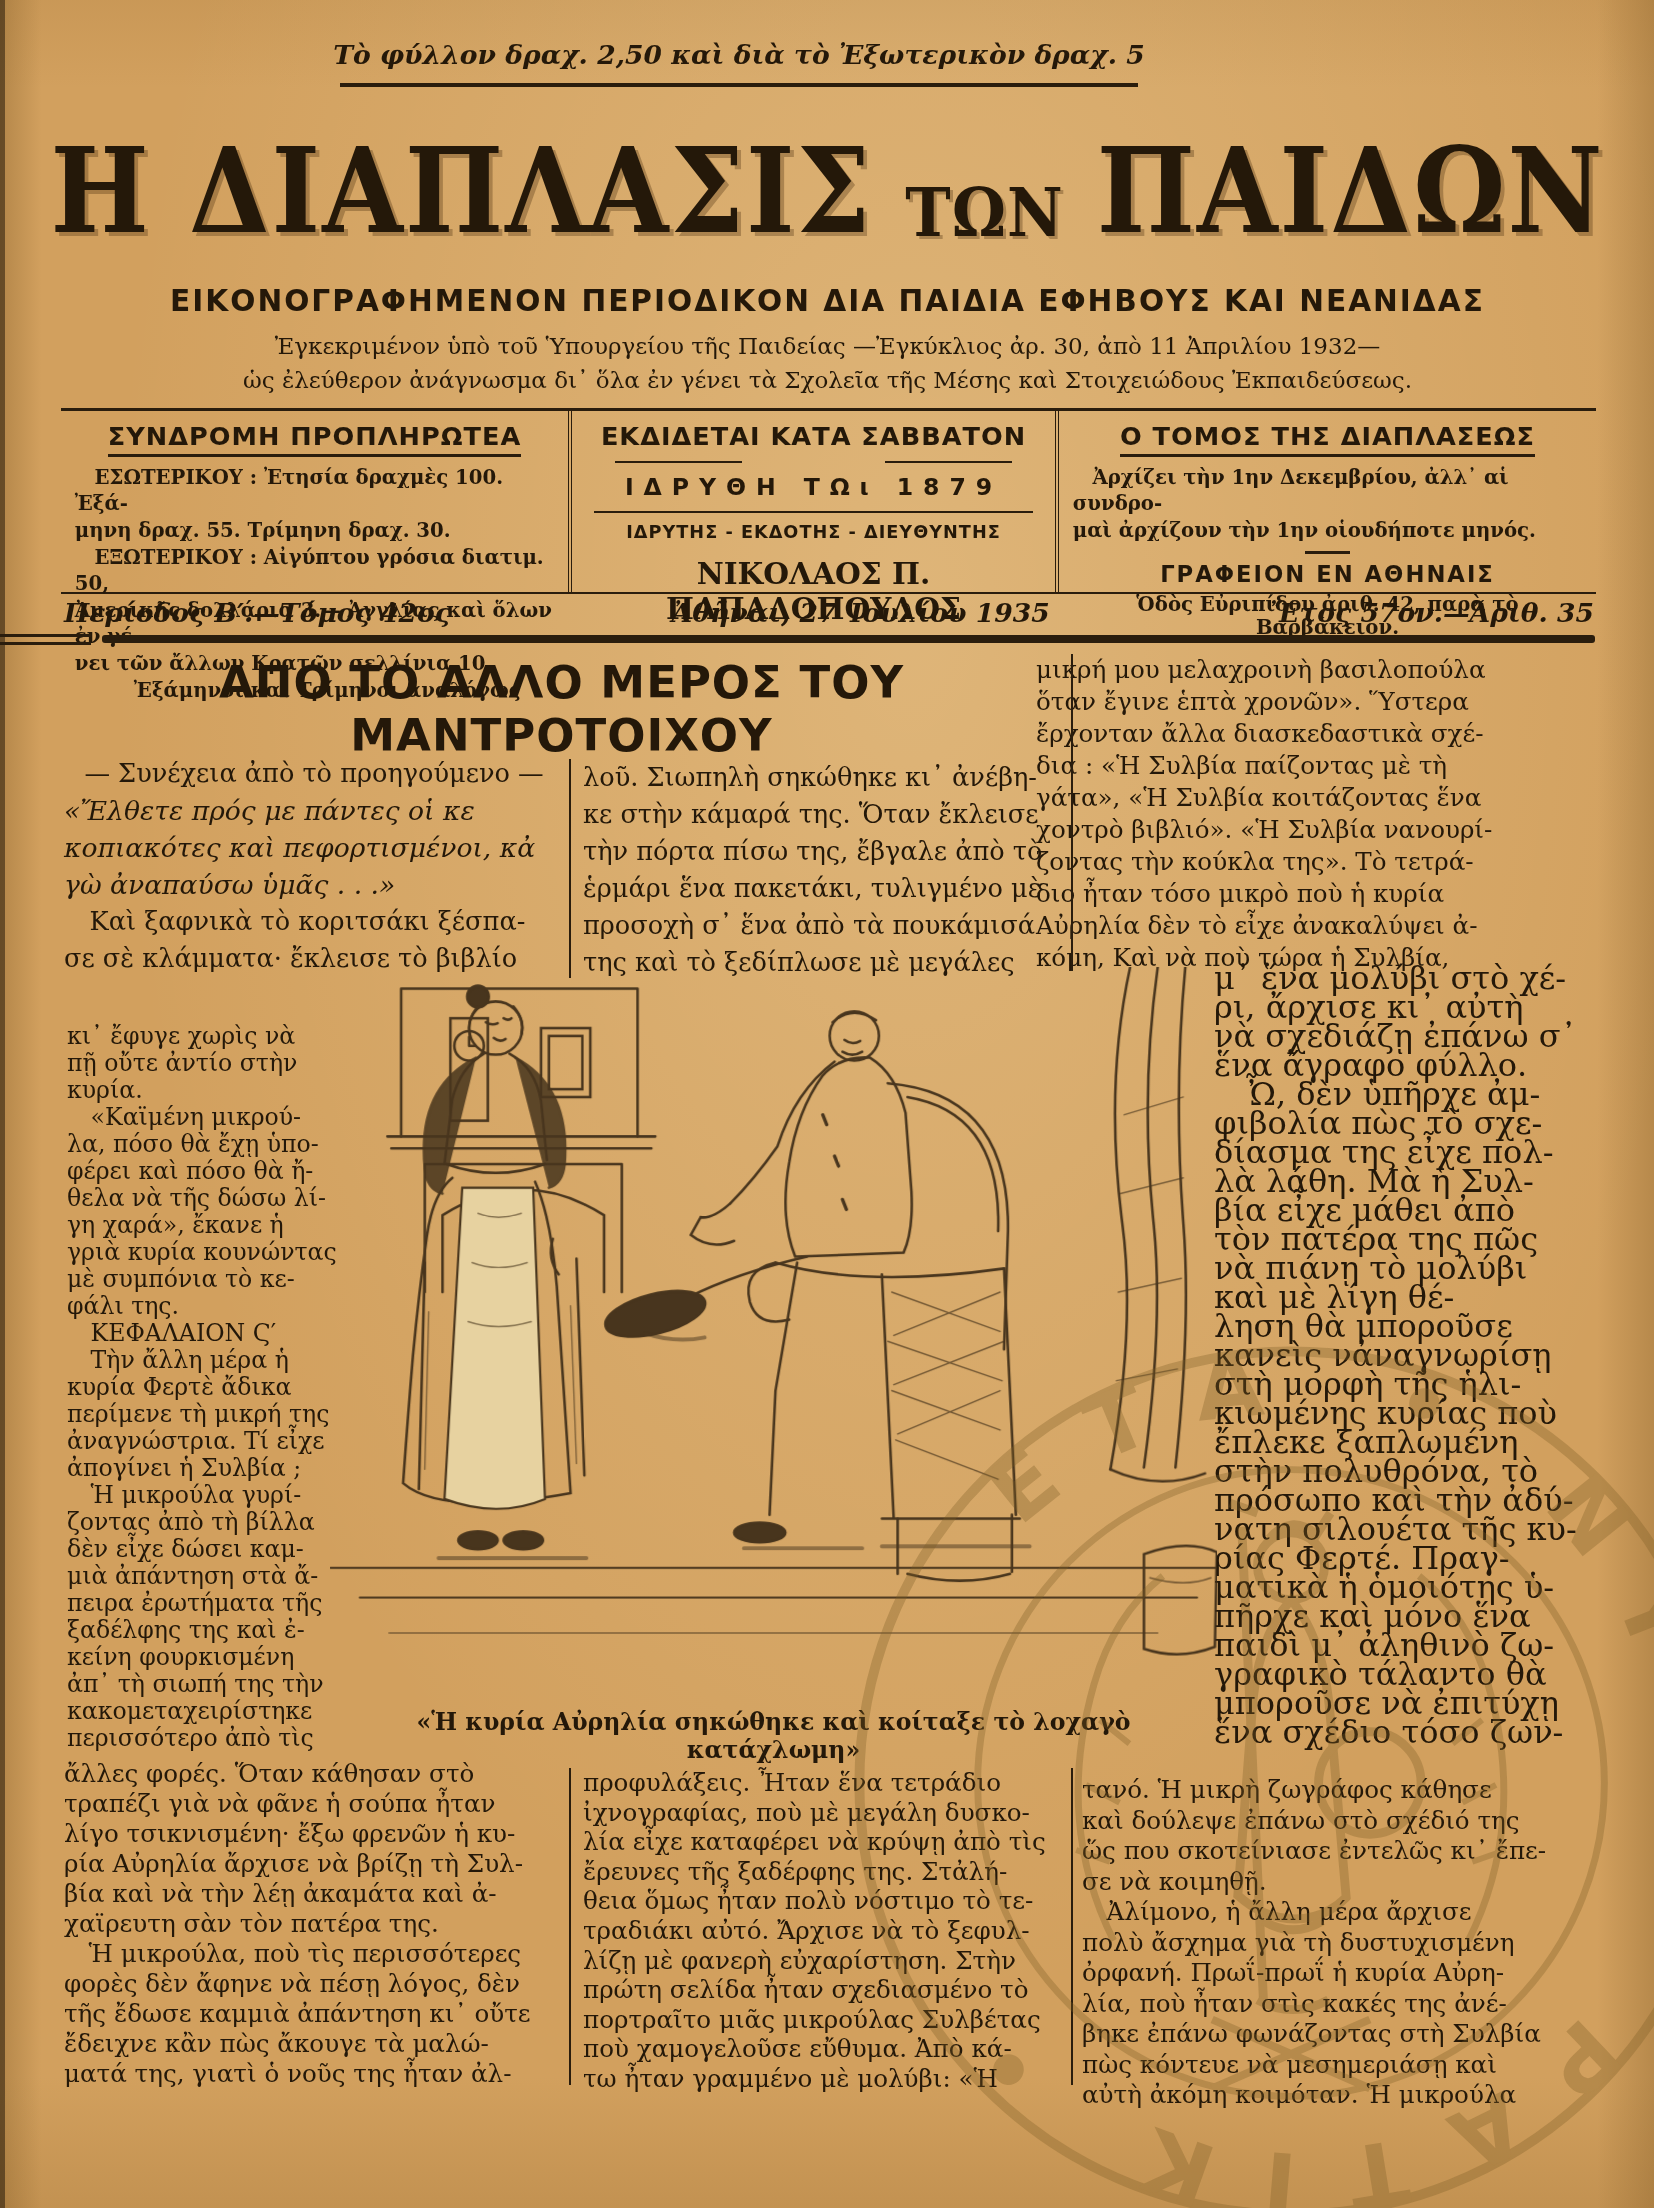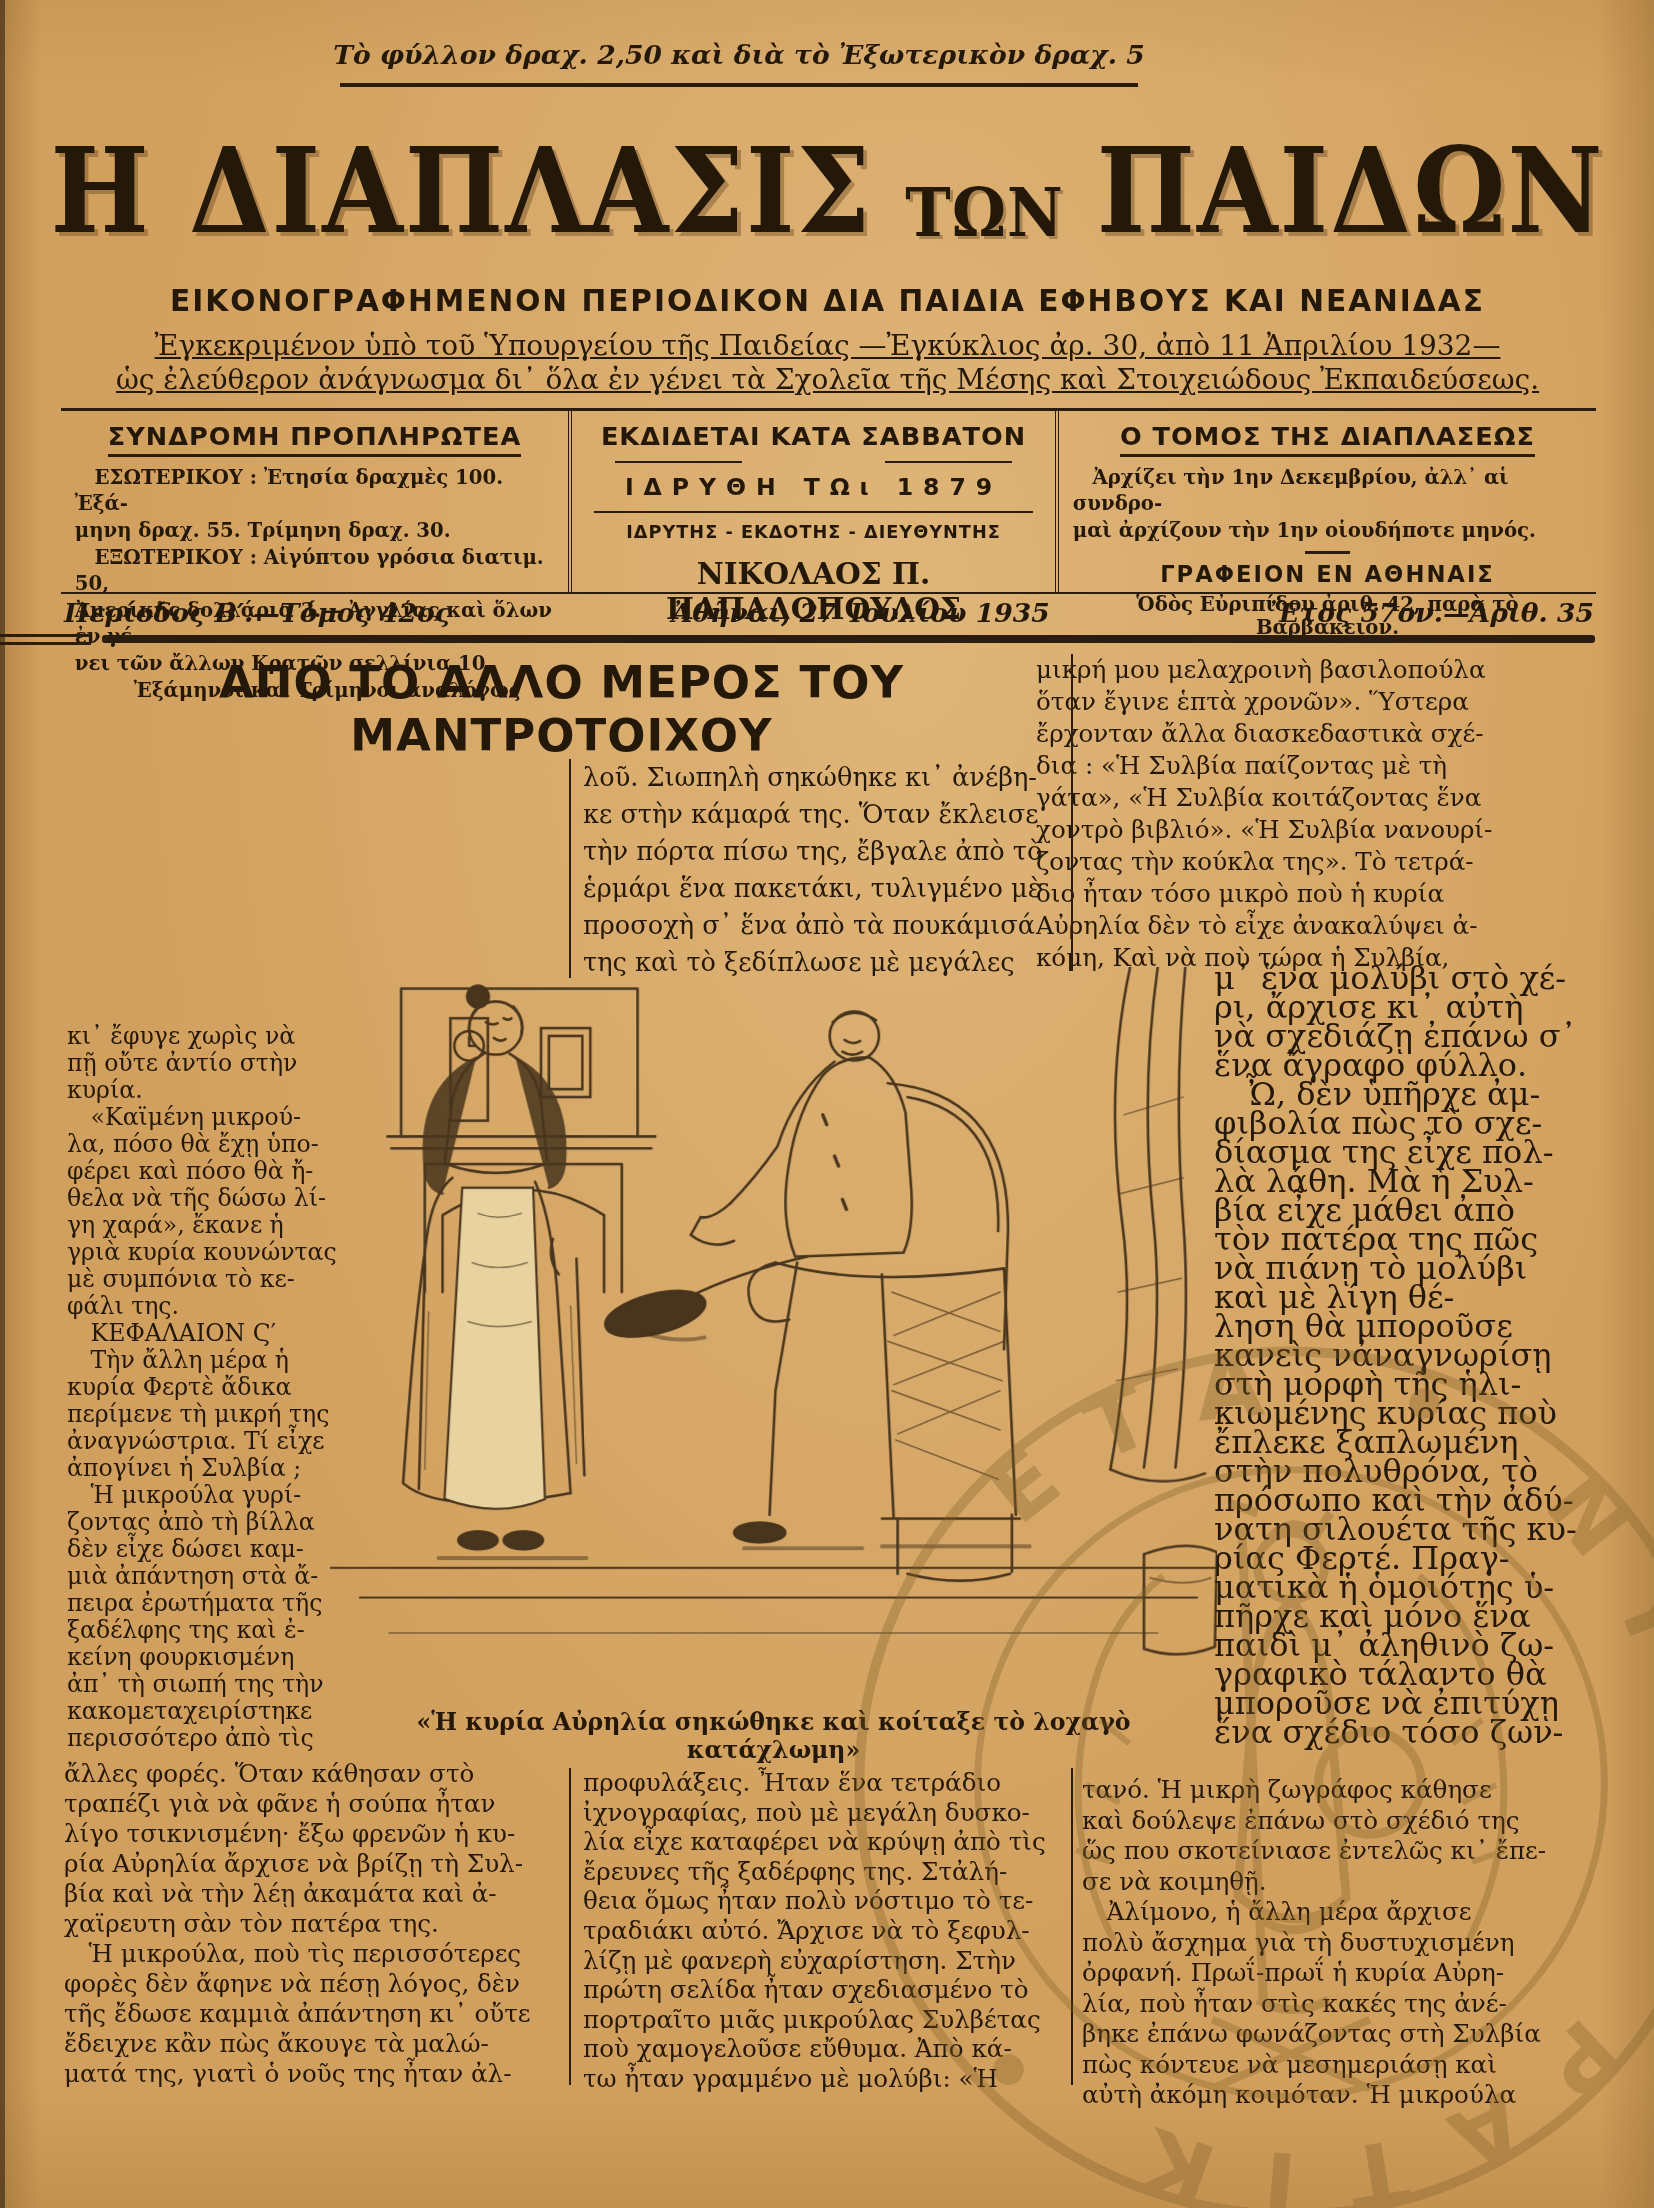--- a/index.html
+++ b/index.html
@@ -41,21 +41,21 @@
   <div class="abs center italic" style="left:0;top:39px;width:1478px;font-weight:bold;font-size:26.6px;">Τὸ φύλλον δραχ. 2,50 καὶ διὰ τὸ Ἐξωτερικὸν δραχ. 5</div>
   <div class="abs" style="left:340px;top:83px;width:798px;height:3.9px;background:#2a1d0d;"></div>
 
   <div class="abs" style="left:0;top:91px;width:1655px;height:169px;display:flex;align-items:flex-end;justify-content:center;gap:33px;">
     <span class="mh-big">Η ΔΙΑΠΛΑΣΙΣ</span>
     <span class="mh-small" style="padding-bottom:7.9px;">ΤΩΝ</span>
     <span class="mh-big">ΠΑΙΔΩΝ</span>
   </div>
 
   <div class="abs center sans" style="left:0;top:284px;width:1655px;font-weight:bold;font-size:29.6px;letter-spacing:2px;">ΕΙΚΟΝΟΓΡΑΦΗΜΕΝΟΝ ΠΕΡΙΟΔΙΚΟΝ ΔΙΑ ΠΑΙΔΙΑ ΕΦΗΒΟΥΣ ΚΑΙ ΝΕΑΝΙΔΑΣ</div>
-  <div class="abs center lines" style="left:0;top:329px;width:1655px;font-size:28px;line-height:34px;text-decoration:underline;">Ἐγκεκριμένον ὑπὸ τοῦ Ὑπουργείου τῆς Παιδείας —Ἐγκύκλιος ἀρ. 30, ἀπὸ 11 Ἀπριλίου 1932—
+  <div class="abs center lines" style="left:0;top:329px;width:1655px;font-size:23px;line-height:34px;">Ἐγκεκριμένον ὑπὸ τοῦ Ὑπουργείου τῆς Παιδείας —Ἐγκύκλιος ἀρ. 30, ἀπὸ 11 Ἀπριλίου 1932—
 ὡς ἐλεύθερον ἀνάγνωσμα δι᾽ ὅλα ἐν γένει τὰ Σχολεῖα τῆς Μέσης καὶ Στοιχειώδους Ἐκπαιδεύσεως.</div>
 
   <div class="abs boxes" style="left:61px;top:408px;width:1535px;height:181px;">
     <div class="box" style="width:507px;">
       <div class="box-title center"><span class="ul">ΣΥΝΔΡΟΜΗ ΠΡΟΠΛΗΡΩΤΕΑ</span></div>
       <div class="box-body lines"> ΕΣΩΤΕΡΙΚΟΥ : Ἐτησία δραχμὲς 100. Ἐξά-
 μηνη δραχ. 55.  Τρίμηνη δραχ. 30.
  ΕΞΩΤΕΡΙΚΟΥ : Αἰγύπτου γρόσια διατιμ. 50,
 Ἀμερικῆς δολλάρια 3.— Ἀγγλίας καὶ ὅλων ἐν γέ-
 νει τῶν ἄλλων Κρατῶν σελλίνια 10.
@@ -82,20 +82,28 @@
   <div class="abs" style="left:64px;top:597px;width:1530px;display:flex;justify-content:space-between;font-style:italic;font-weight:bold;font-size:26.6px;">
     <span>Περίοδος Β′.—Τόμος 42ος</span>
     <span>Ἀθῆναι, 27 Ἰουλίου 1935</span>
     <span>Ἔτος 57ον.—Ἀριθ. 35</span>
   </div>
   <div class="abs" style="left:0;top:634px;width:91px;height:10.8px;border-top:3.9px solid #2a1d0d;border-bottom:3.9px solid #2a1d0d;box-sizing:border-box;"></div>
   <div class="abs" style="left:102px;top:635px;width:1493px;height:7.9px;background:#2a1d0d;border-radius:3px;"></div>
 
   <div class="abs center sans" style="left:59px;top:656px;width:1005px;font-weight:bold;font-size:45px;letter-spacing:1px;">ΑΠΟ ΤΟ ΑΛΛΟ ΜΕΡΟΣ ΤΟΥ ΜΑΝΤΡΟΤΟΙΧΟΥ</div>
 
+  <div class="abs" style="left:64px;top:755px;width:500px;">
+    <div class="bt center">— Συνέχεια ἀπὸ τὸ προηγούμενο —</div>
+    <div class="bt italic lines" style="font-size:26.6px;">«Ἔλθετε πρός με πάντες οἱ κε
+κοπιακότες καὶ πεφορτισμένοι, κἀ
+γὼ ἀναπαύσω ὑμᾶς . . .»</div>
+    <div class="bt lines"> Καὶ ξαφνικὰ τὸ κοριτσάκι ξέσπα-
+σε σὲ κλάμματα· ἔκλεισε τὸ βιβλίο</div>
+  </div>
   <div class="abs lines" style="left:67px;top:1023px;width:320px;font-size:23.6px;line-height:27px;">κι᾽ ἔφυγε χωρὶς νὰ
 πῇ οὔτε ἀντίο στὴν
 κυρία.
  «Καϊμένη μικρού-
 λα, πόσο θὰ ἔχῃ ὑπο-
 φέρει καὶ πόσο θὰ ἤ-
 θελα νὰ τῆς δώσω λί-
 γη χαρά», ἔκανε ἡ
 γριὰ κυρία κουνώντας
 μὲ συμπόνια τὸ κε-

